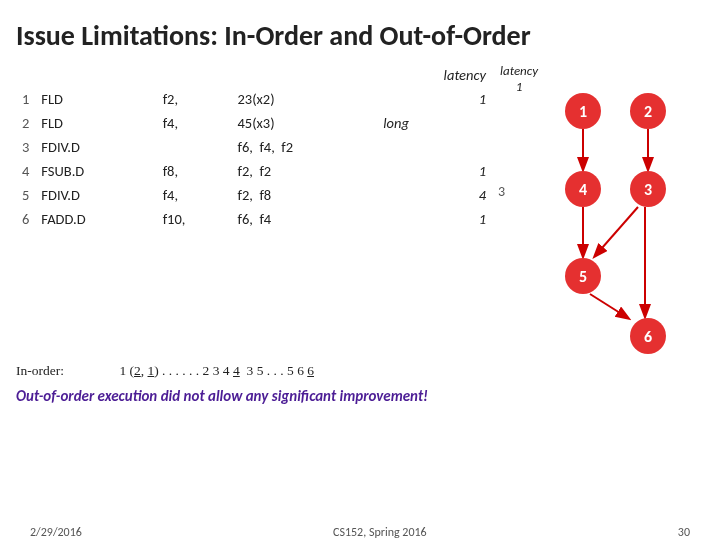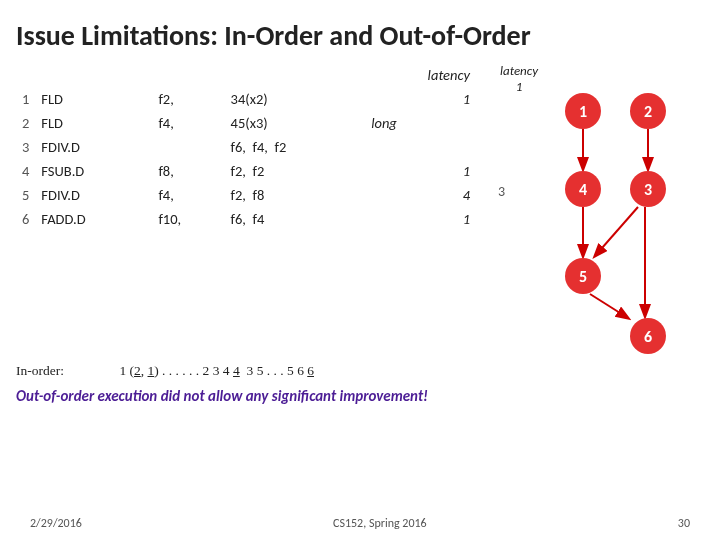--- a/index.html
+++ b/index.html
@@ -24,21 +24,21 @@
     .title {
       font-size: 28px;
       font-weight: bold;
       color: #222;
       margin-bottom: 10px;
     }
 
     .main-content {
       display: flex;
       flex-direction: row;
-      gap: 16px;
+      gap: 0;
     }
 
     .table-area {
       flex: 1;
       min-width: 0;
     }
 
     .instruction-table {
       width: 100%;
       border-collapse: collapse;
@@ -124,21 +124,21 @@
     .italic-blue {
       font-style: italic;
       color: #4c1d95;
       font-size: 15px;
       font-weight: bold;
       margin-top: 6px;
     }
 
     .footer {
       position: absolute;
-      bottom: 10px;
+      bottom: 1px;
       left: 30px;
       right: 30px;
       display: flex;
       justify-content: space-between;
       font-size: 12px;
       color: #555;
     }
   </style>
 </head>
 <body>
@@ -158,21 +158,21 @@
             <td></td>
             <td></td>
             <td></td>
             <td style="font-style:italic; text-align:right; padding-right:4px;">latency</td>
           </tr>
 
           <tr>
             <td class="num">1</td>
             <td>FLD</td>
             <td>f2,</td>
-            <td>34(x2)</td>
+            <td>23(x2)</td>
             <td class="italic-val" style="text-align:right; padding-right:4px;">1</td>
           </tr>
 
           <tr>
             <td class="num">2</td>
             <td>FLD</td>
             <td>f4,</td>
             <td>45(x3)</td>
             <td class="italic-val" style="text-align:left; padding-right:4px;">long</td>
           </tr>

